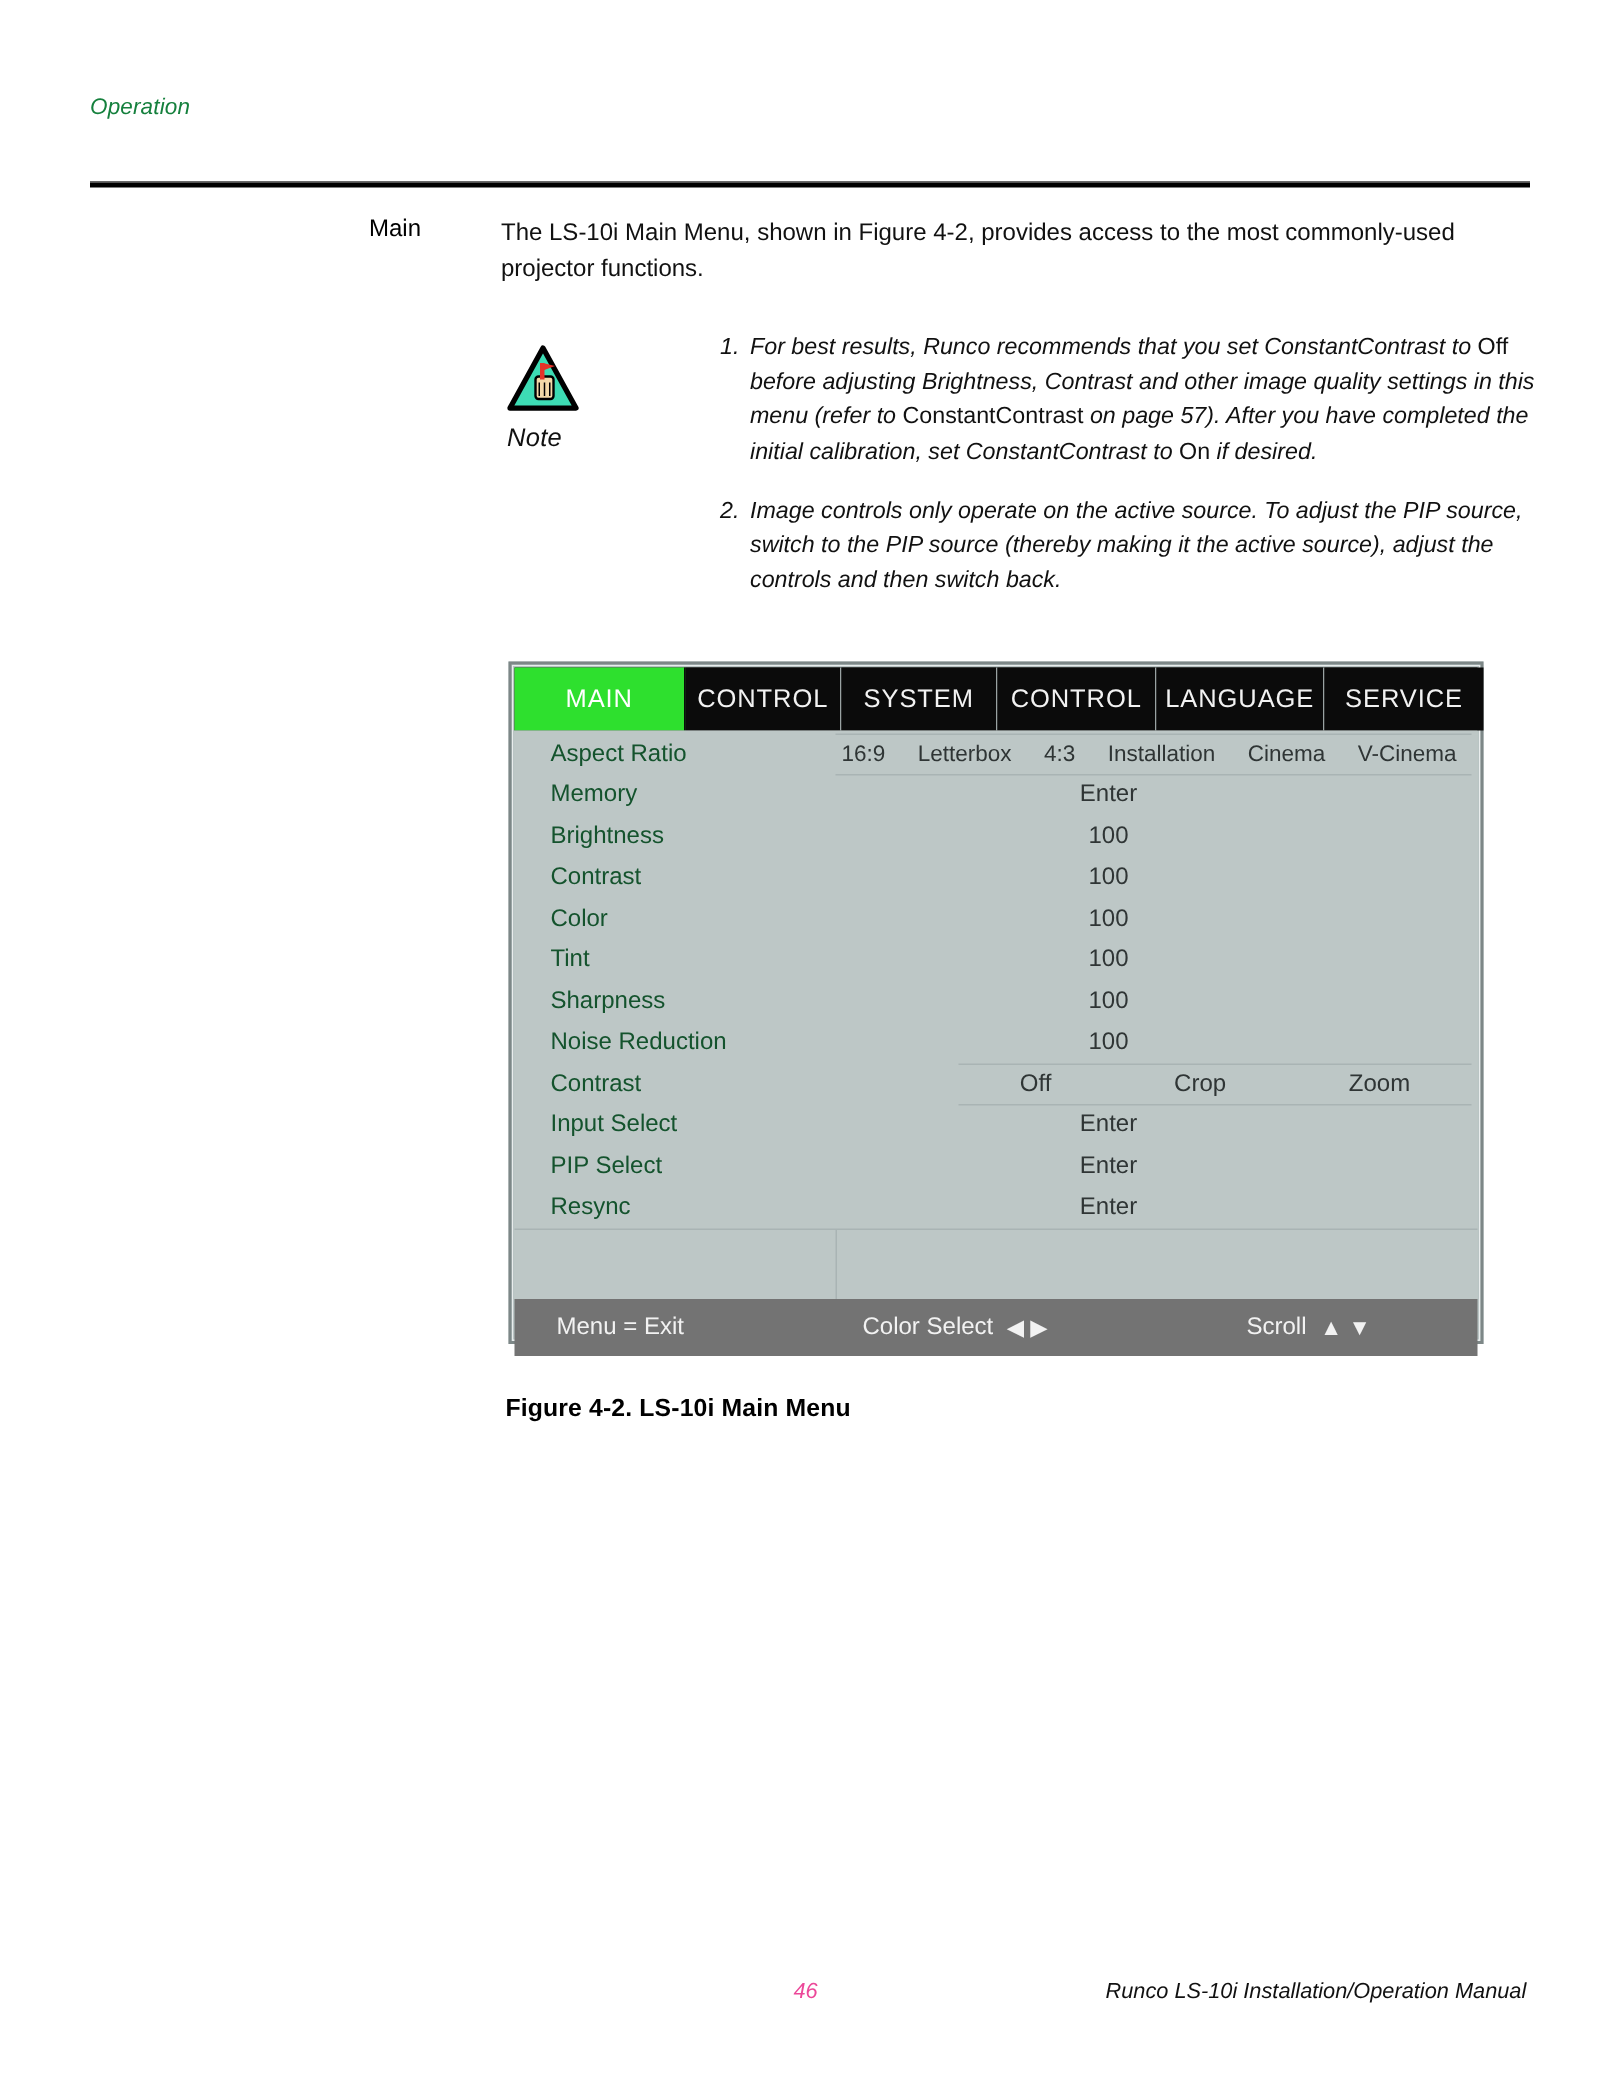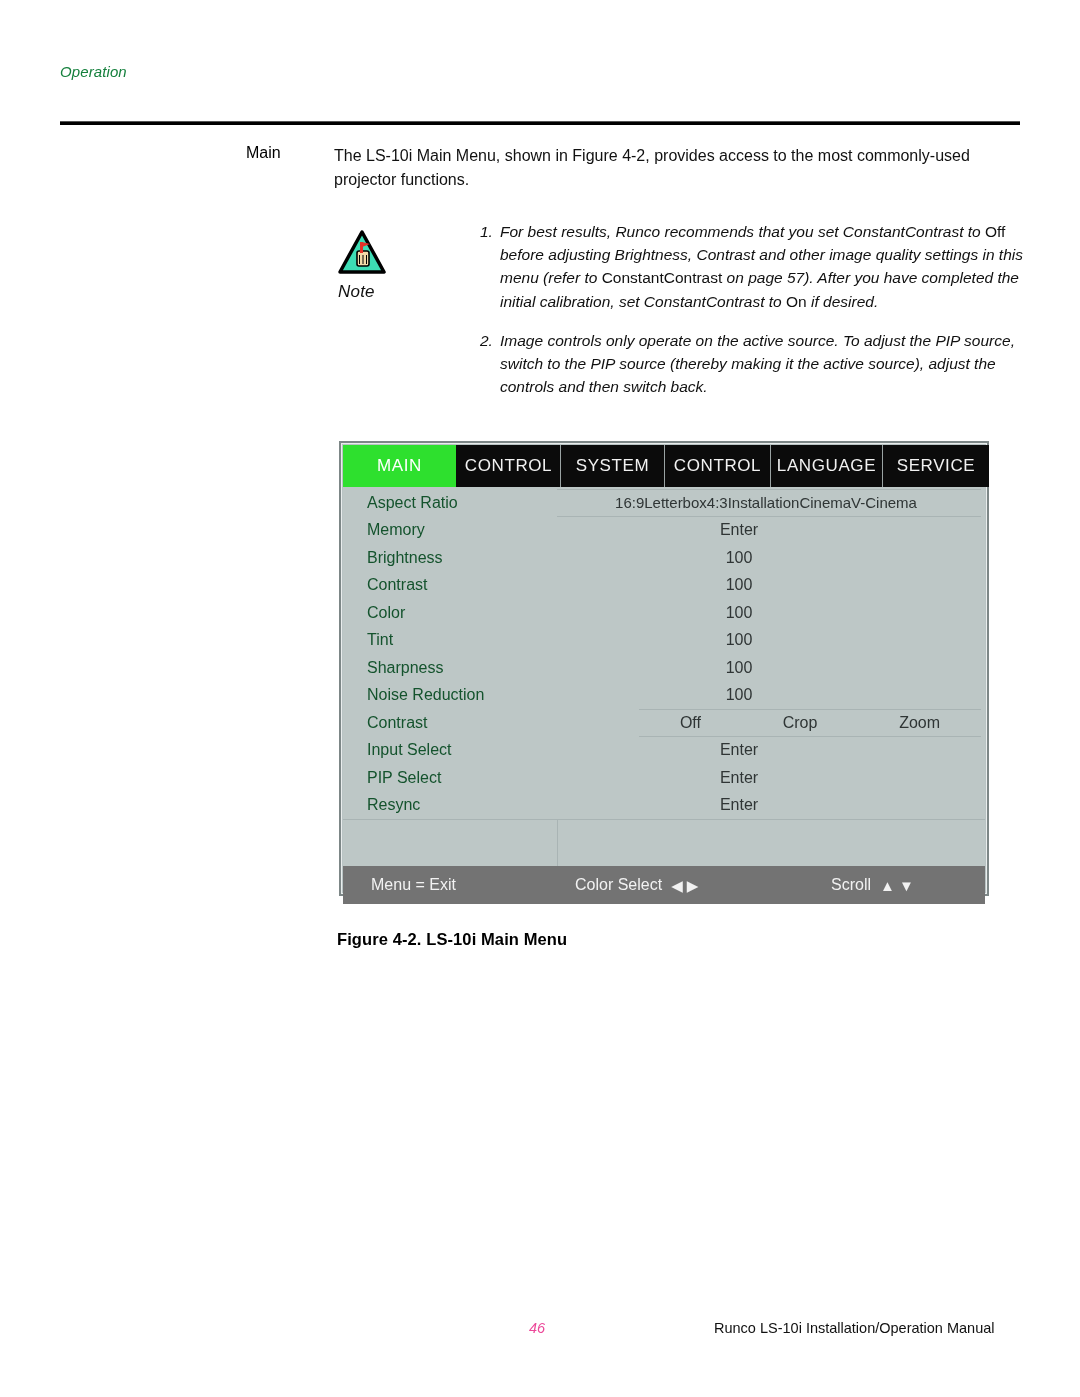--- a/index.html
+++ b/index.html
@@ -198,21 +198,21 @@
     bottom: 0;
     display: flex;
     align-items: center;
     border-top: 1px solid #a9b4b4;
     border-bottom: 1px solid #a9b4b4;
     box-sizing: border-box;
   }
   .aspect-strip {
     left: 214px;
     right: 4px;
-    justify-content: center;
+    justify-content: space-between;
     padding: 0 10px 0 4px;
   }
   .aspect-strip .opt { font-size: 15px; color: #2f3535; }
   .overscan-strip {
     left: 296px;
     right: 4px;
     justify-content: space-around;
   }
   .overscan-strip .opt { font-size: 16px; color: #2f3535; }
 
@@ -260,23 +260,24 @@
   .page-num {
     position: absolute;
     left: 529px;
     top: 1320px;
     font-size: 14.5px;
     font-style: italic;
     color: #ec4899;
   }
   .page-footer-text {
     position: absolute;
-    left: 714px;
+    left: 737px;
     top: 1320px;
     font-size: 14.5px;
+    font-style: italic;
     color: #111;
     white-space: nowrap;
   }
 </style>
 </head>
 <body>
 
 <div class="running-head">Operation</div>
 <div class="header-rule"></div>
 

